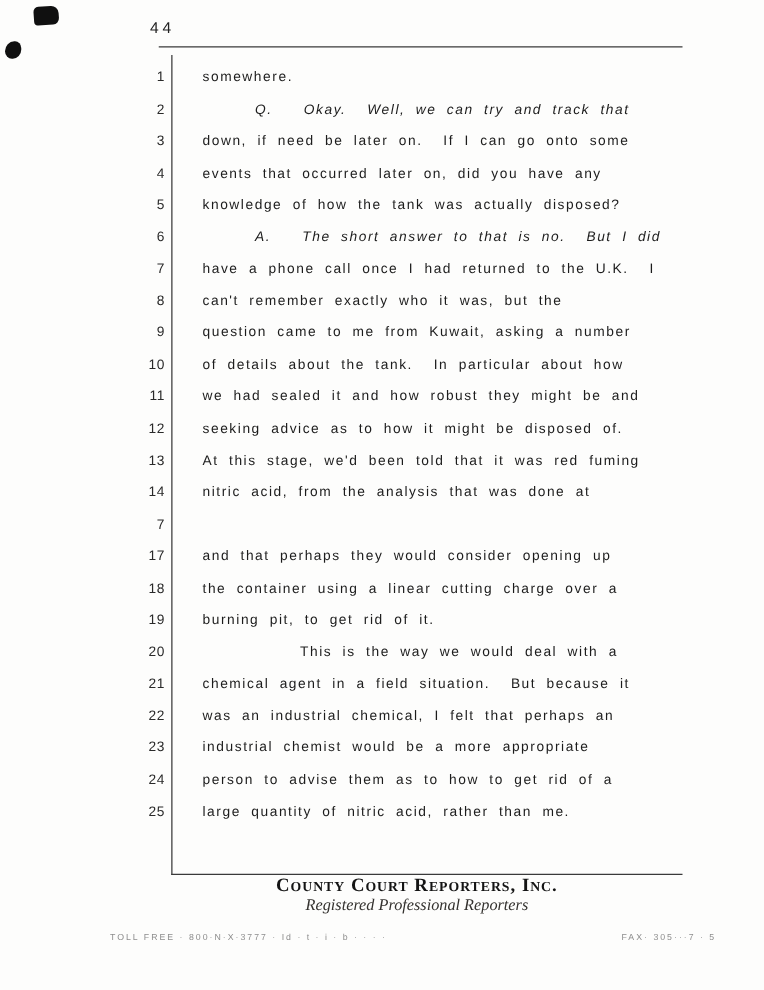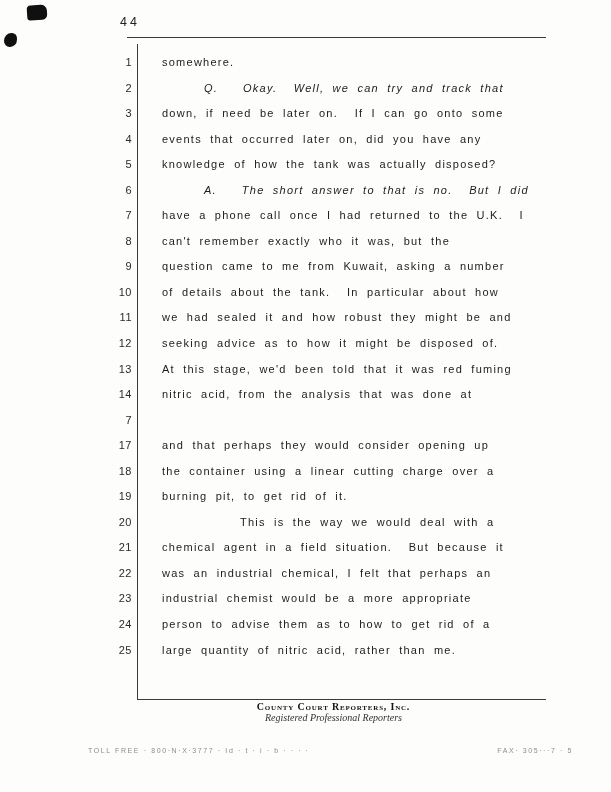--- a/index.html
+++ b/index.html
@@ -39,25 +39,25 @@
   }
   .indent-0{padding-left:2px;}
   .indent-1{padding-left:44px;font-style:italic;}
   .indent-2{padding-left:80px;}
   .footer{
     position:absolute;top:701px;left:56px;width:555px;text-align:center;
   }
   .company{
     font-family:"Liberation Serif", serif;
     font-variant-caps:small-caps;
-    font-size:10px;font-weight:600;letter-spacing:0.8px;color:#141414;
+    font-size:15px;font-weight:600;letter-spacing:0.8px;color:#141414;
   }
   .tagline{
     font-family:"Liberation Serif", serif;
-    font-style:italic;font-size:10px;line-height:11.5px;color:#33312e;
+    font-style:italic;font-size:13px;line-height:11.5px;color:#33312e;
   }
   .fine-print{
     position:absolute;top:747px;left:88px;right:38px;
     display:flex;justify-content:space-between;
     font-size:7px;color:#8d8d8d;letter-spacing:1.6px;
     filter:blur(0.35px);white-space:pre;
   }
 </style>
 </head>
 <body>

